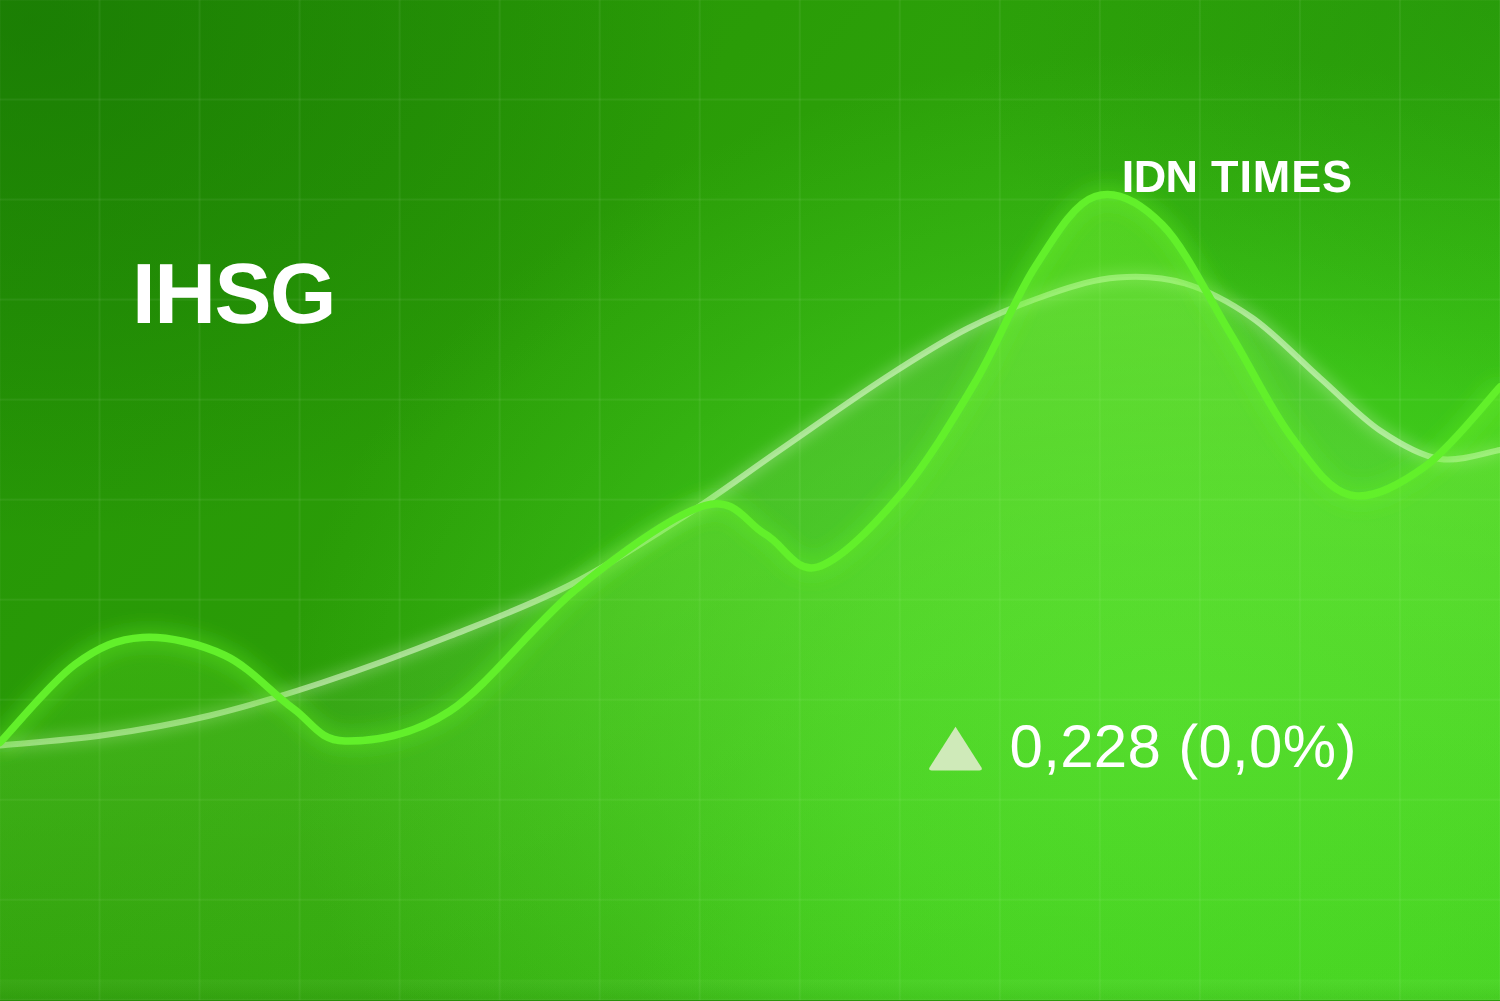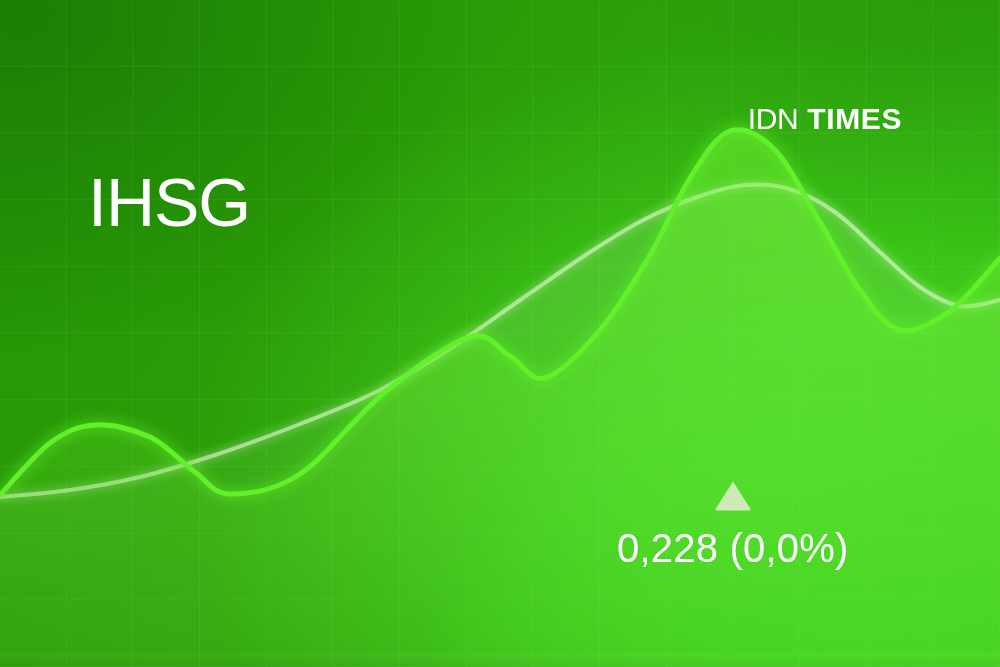--- a/index.html
+++ b/index.html
@@ -61,60 +61,59 @@
     width: 1000px;
     height: 667px;
     display: block;
   }
 
   
   .index-title {
     position: absolute;
     left: 88px;
     top: 168px;
-    font-size: 68px;
-    font-weight: normal;
+    font-size: 57px;
+    font-weight: bold;
     color: #ffffff;
     letter-spacing: -1px;
     line-height: 1;
     white-space: nowrap;
     user-select: none;
   }
 
   .brand-logo {
     position: absolute;
     right: 98px;
     top: 104px;
     font-size: 30px;
     line-height: 1;
     color: #ffffff;
     white-space: nowrap;
     letter-spacing: 0.4px;
     user-select: none;
   }
   .brand-logo .brand-idn {
-    font-weight: normal;
+    font-weight: bold;
     letter-spacing: -0.4px;
   }
   .brand-logo .brand-times {
     font-weight: bold;
     margin-left: 9px;
     letter-spacing: 0.6px;
   }
 
   .quote-row {
     position: absolute;
     left: 617px;
     top: 478px;
     display: flex;
     align-items: center;
     gap: 16px;
     white-space: nowrap;
     user-select: none;
-    flex-direction: column;
   }
   .quote-arrow {
     width: 40px;
     height: 34px;
     flex: 0 0 auto;
     display: block;
   }
   .quote-value {
     font-size: 40px;
     font-weight: normal;

